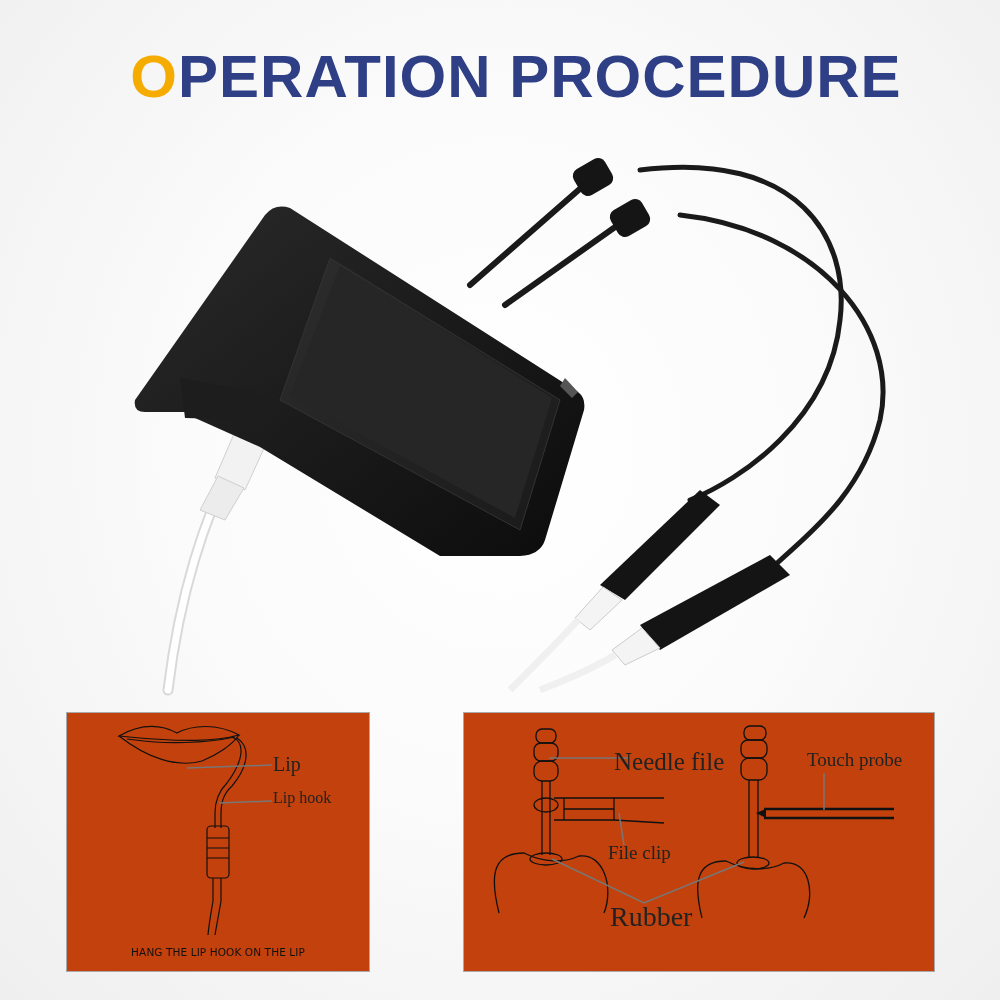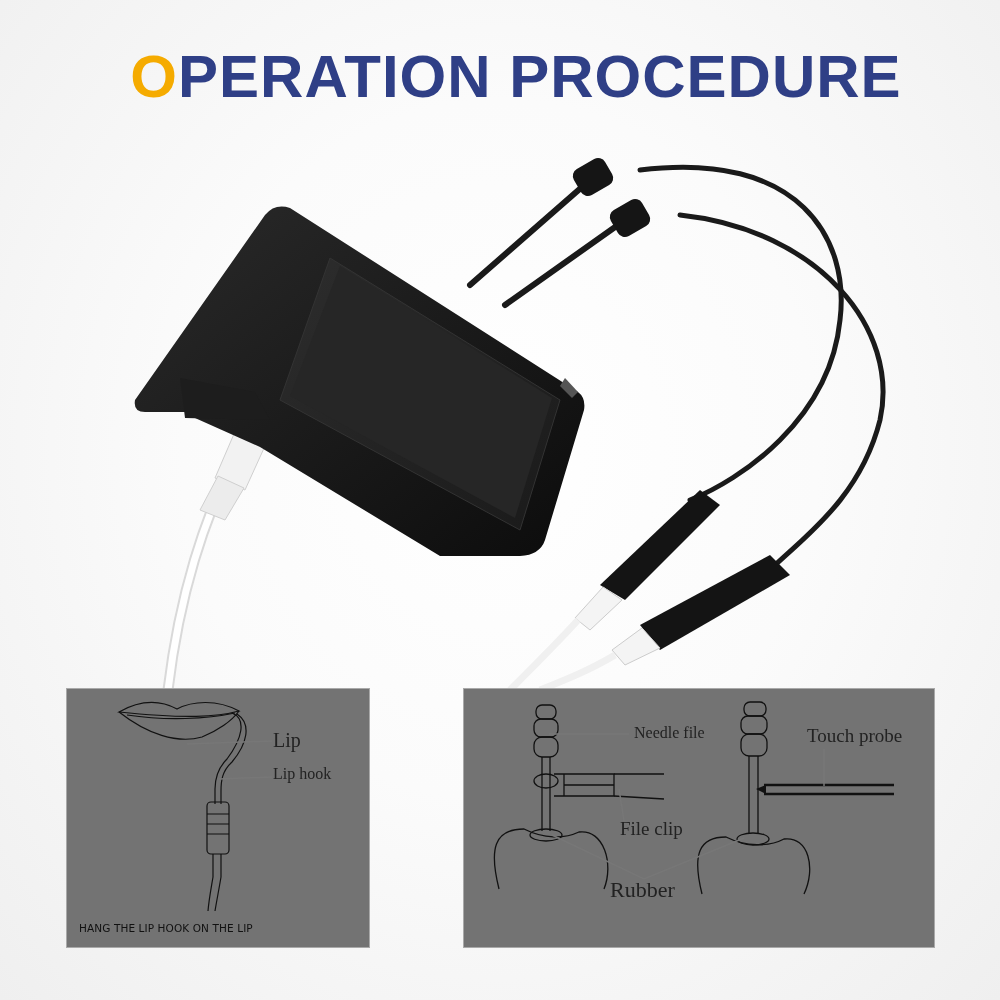--- a/index.html
+++ b/index.html
@@ -13,27 +13,27 @@
     background: radial-gradient(ellipse at 50% 45%, #ffffff 0%, #fbfbfb 45%, #efefef 100%);
   }
   .title {
     position: absolute; left: 16px; top: 42px; width: 1000px; text-align: center;
     font-family: "Liberation Sans", sans-serif; font-weight: bold;
     font-size: 60px; letter-spacing: 1px; color: #2f3f86;
   }
   .title .first { color: #f5ab00; }
   .photo { position: absolute; left: 0; top: 0; width: 1000px; height: 1000px; }
   .panel {
-    position: absolute; background: #737373; border: 1.5px solid #a9a9a9;
+    position: absolute; background: #c2410c; border: 1.5px solid #a9a9a9; margin-top: 24px;
   }
   .panel-left { left: 66px; top: 688px; width: 302px; height: 258px; }
   .panel-right { left: 463px; top: 688px; width: 470px; height: 258px; }
   .panel svg { position: absolute; left: 0; top: 0; }
   .caption {
-    position: absolute; left: 12px; width: 100%; 
+    position: absolute; left: 0; width: 100%; text-align: center;
     font-family: "DejaVu Sans", sans-serif; font-size: 10.5px; color: #111;
     letter-spacing: 0.1px; top: 233px;
   }
   .lbl {
     position: absolute; font-family: "Liberation Serif", serif; color: #222;
     white-space: nowrap;
   }
 </style>
 </head>
 <body>
@@ -158,17 +158,17 @@
       <path d="M300 105 L 430 105"></path>
     </g>
     <path d="M292 100 L 302 96 L 302 105 Z" fill="#111"></path>
     <g stroke="#777" stroke-width="1.5" fill="none">
       <path d="M85 45 L 165 45"></path>
       <path d="M360 60 L 360 97"></path>
       <path d="M155 100 L 160 132"></path>
       <path d="M88 146 L 180 190 L 280 149"></path>
     </g>
   </svg>
-  <span class="lbl" style="left:170px; top:35px; font-size:16px;">Needle file</span>
+  <span class="lbl" style="left:150px; top:35px; font-size:25px;">Needle file</span>
   <span class="lbl" style="left:343px; top:36px; font-size:19px;text-align:center;">Touch probe</span>
-  <span class="lbl" style="left:156px; top:129px; font-size:19px;font-family:Liberation Serif, serif;">File clip</span>
-  <span class="lbl" style="left:146px; top:188px; font-size:22px;">Rubber</span>
+  <span class="lbl" style="left:144px; top:129px; font-size:19px;font-family:Liberation Serif, serif;">File clip</span>
+  <span class="lbl" style="left:146px; top:188px; font-size:28px;">Rubber</span>
 </div>
 
 </body></html>

